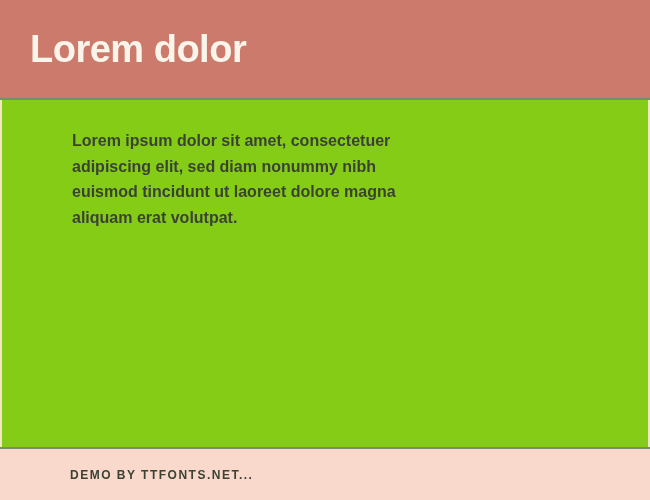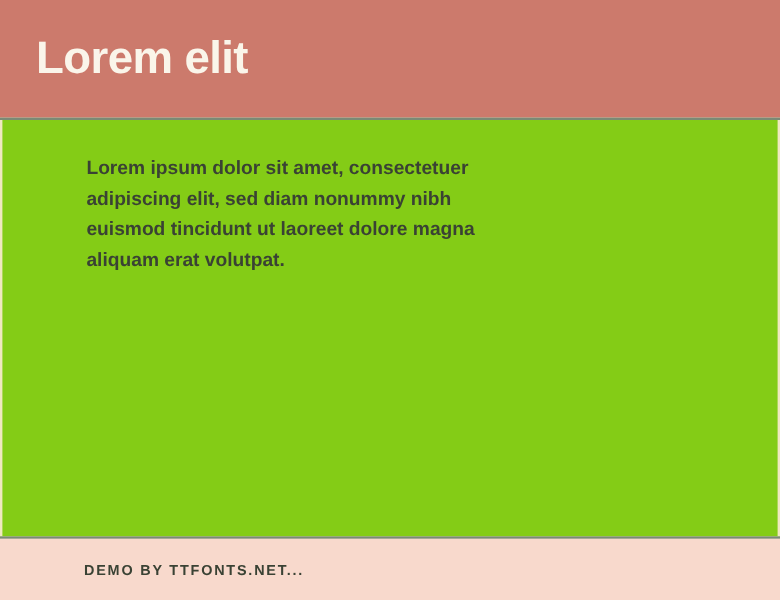--- a/index.html
+++ b/index.html
@@ -60,21 +60,21 @@
       font-size: 12px;
       font-weight: bold;
       letter-spacing: 1.5px;
       text-transform: uppercase;
     }
   </style>
 </head>
 <body>
 
 <div class="header">
-  <h1 class="header-title">Lorem elit</h1>
+  <h1 class="header-title">Lorem dolor</h1>
 </div>
 <div class="divider-top"></div>
 <div class="content">
   <p class="body-text">Lorem ipsum dolor sit amet, consectetuer adipiscing elit, sed diam nonummy nibh euismod tincidunt ut laoreet dolore magna aliquam erat volutpat.</p>
 </div>
 <div class="divider-bottom"></div>
 <div class="footer">
   <span class="footer-text">DEMO BY TTFONTS.NET...</span>
 </div>
 

